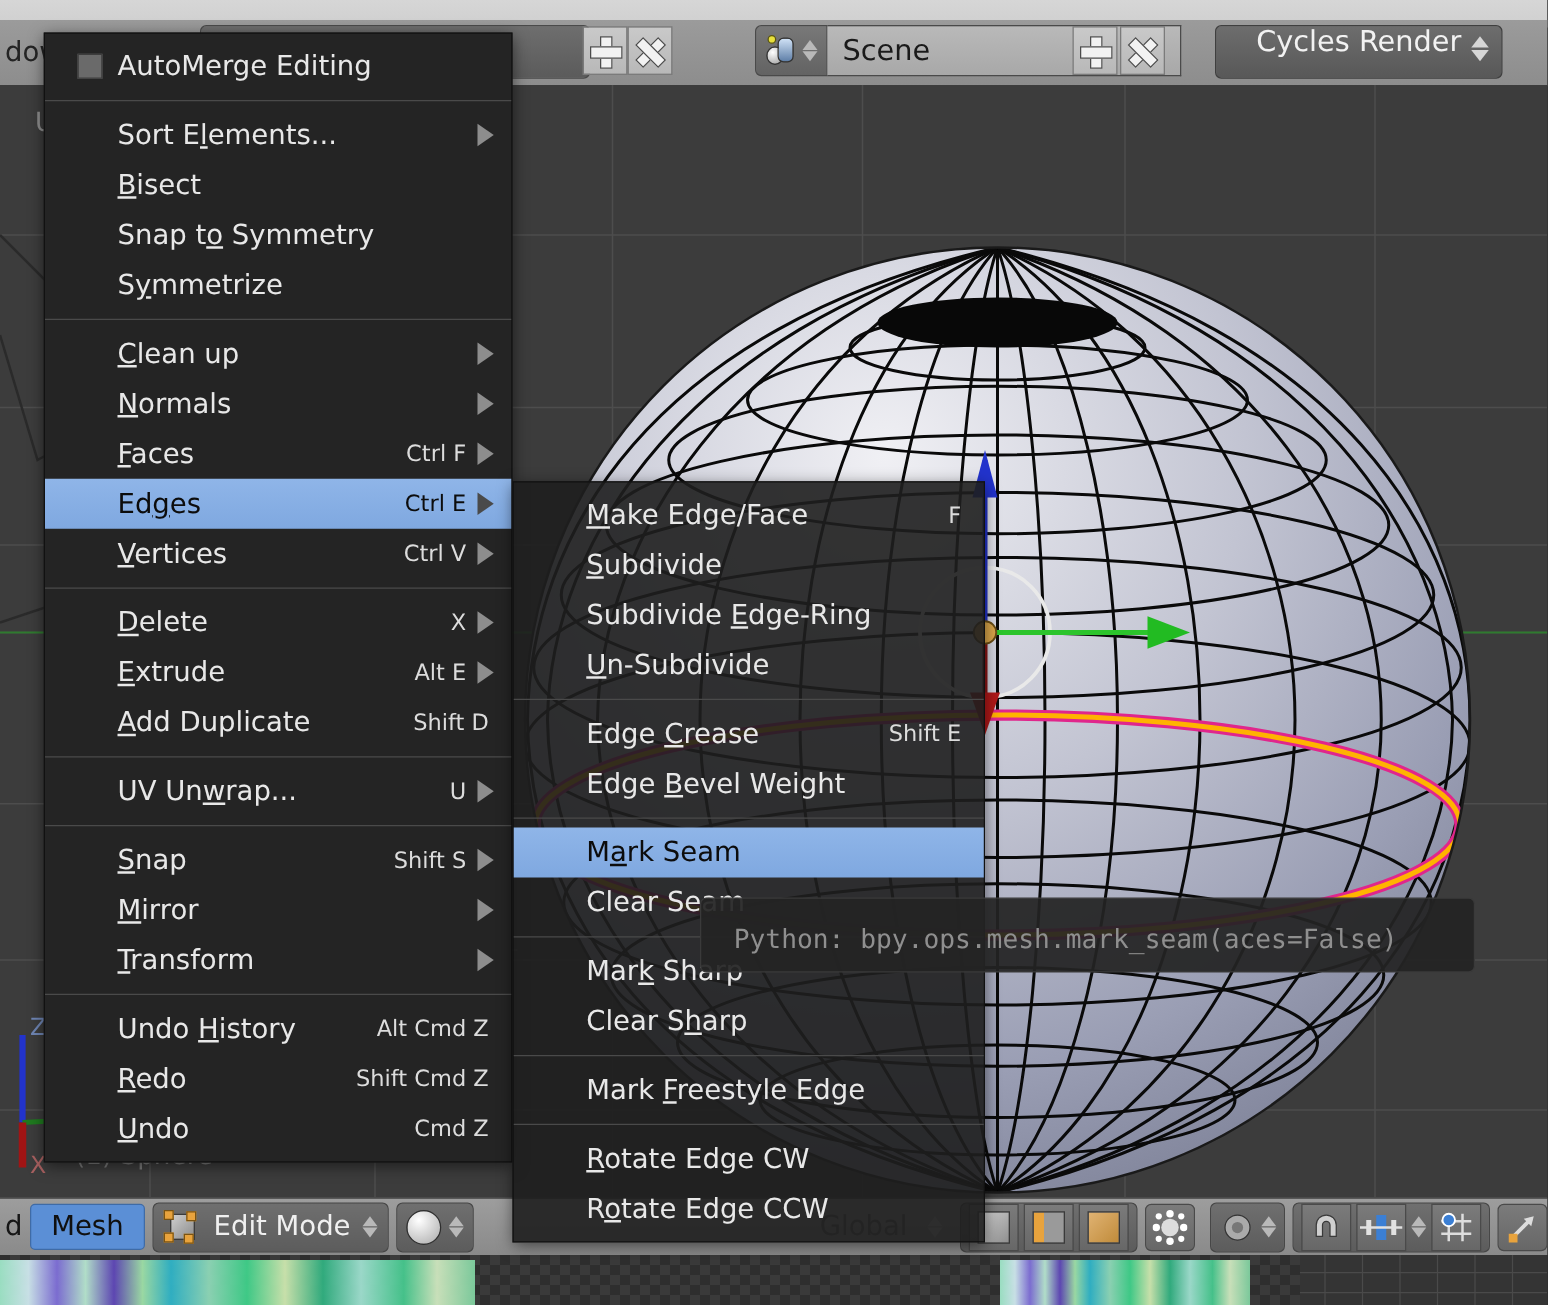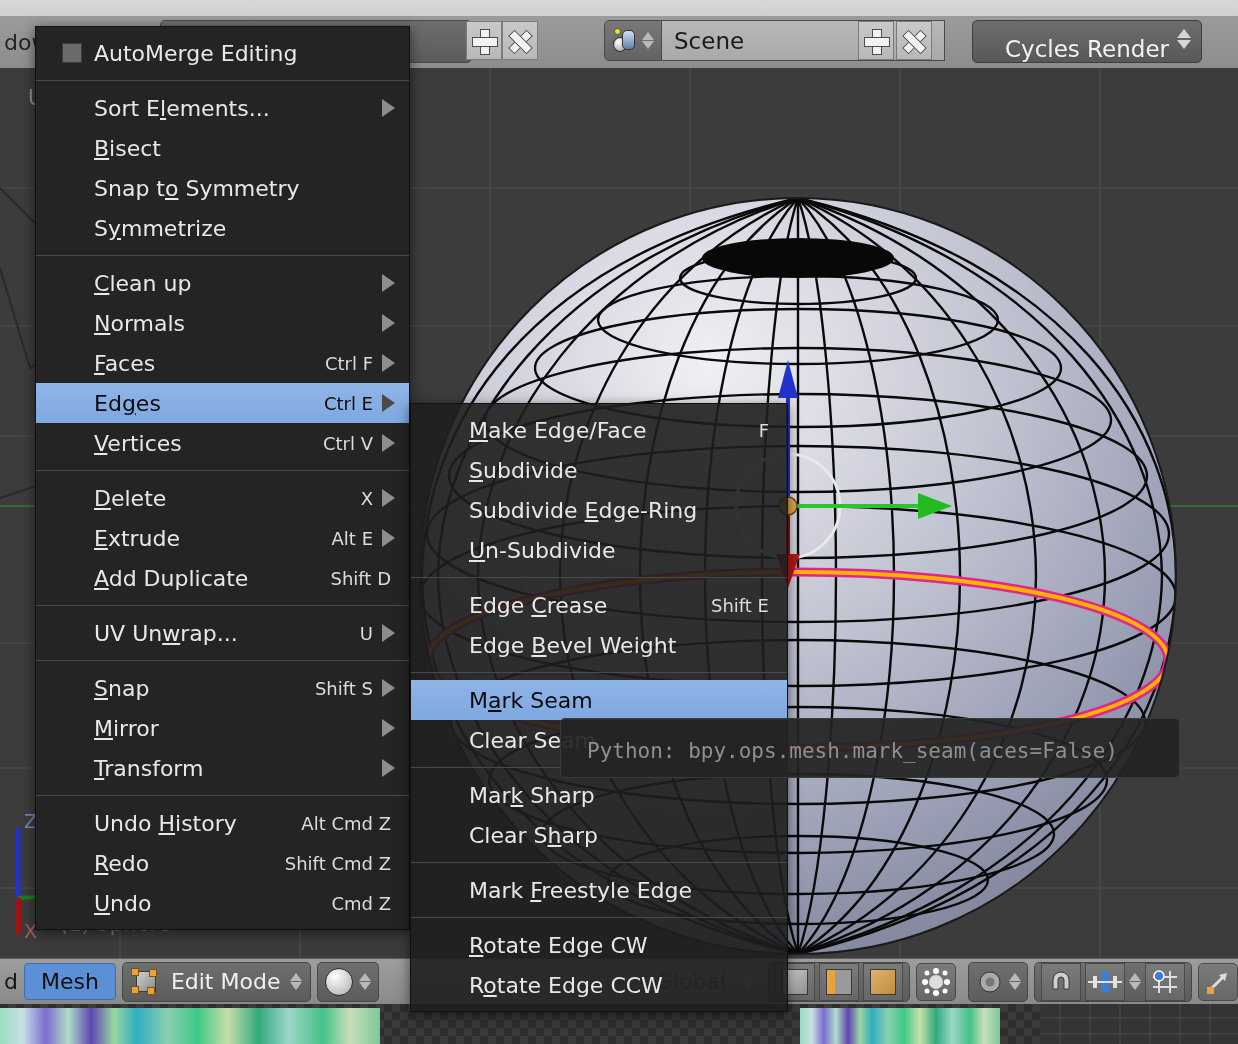--- a/index.html
+++ b/index.html
@@ -82,21 +82,21 @@
   .mini-spin .d { width:0;height:0;border-left:6px solid transparent;border-right:6px solid transparent;border-top:8px solid #b9b9b9;}
   .scene-field {
     width: 283px; height: 41px; background: linear-gradient(#b9b9b9,#a8a8a8);
     border:1px solid #4a4a4a; border-left: none;
     display:flex; align-items:center; padding-left: 12px;
     font-size: 23px; color: #1a1a1a;
   }
   .engine-box {
     position:absolute; left: 972px; top: 20px; width: 230px; height: 43px;
     background: linear-gradient(#6d6d6d,#585858); border: 1px solid #3f3f3f; border-radius: 5px;
-    display:flex; align-items:flex-end; justify-content:center; position:absolute;
+    display:flex; align-items:flex-start; justify-content:center; position:absolute;
     font-size: 23px; color: #f2f2f2;
   }
   .engine-spin { position:absolute; right: 10px; top: 8px; display:flex; flex-direction:column; gap:2px; }
 
   
   .viewport {
     position: absolute; left: 0; top: 68px; width: 1238px; height: 890px;
     background: #3c3c3c; overflow: hidden;
   }
   .vp-grid { position:absolute; inset:0; }
@@ -180,21 +180,21 @@
   .mitem.hl .sc { color: #0c0c0c; }
   .mitem.hl .arrow { border-left-color: #4a4a4a; }
   .mitem .u { text-decoration: underline; }
   .msep { height: 1px; background: #4a4a4a; margin: 7px 0; }
   .chk {
     position:absolute; left: 26px; width: 20px; height: 20px;
     background: #6a6a6a; border: 1px solid #3d3d3d;
   }
 
   #main-menu { left: 35px; top: 26px; width: 375px; }
-  #sub-menu  { left: 410px; top: 385px; width: 378px; margin-top: 18px; }
+  #sub-menu  { left: 410px; top: 385px; width: 378px; }
 
   
   .tooltip {
     position: absolute; left: 560px; top: 718px; width: 620px;
     background: rgba(36,36,36,0.93); border: 1px solid #3a3a3a; border-radius: 5px;
     padding: 12px 18px 14px 26px; z-index: 80;
   }
   .tt-main { color: #f2f2f2; font-size: 22px; }
   .tt-py { color: #8f8f8f; font-size: 21px; font-family: "DejaVu Sans Mono","Liberation Mono",monospace; margin-top: 8px; }
 </style>

